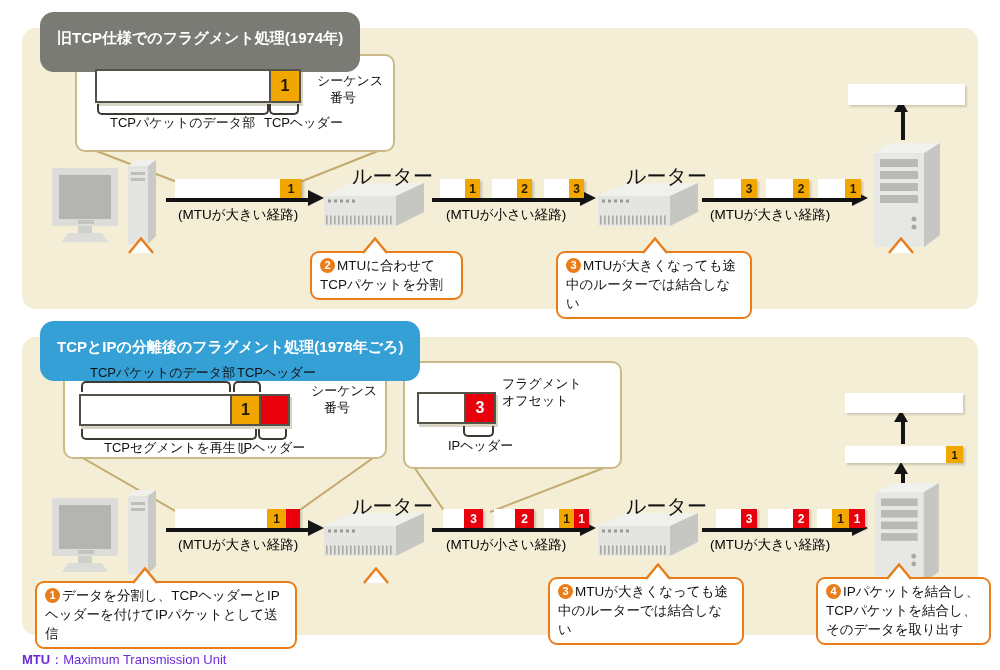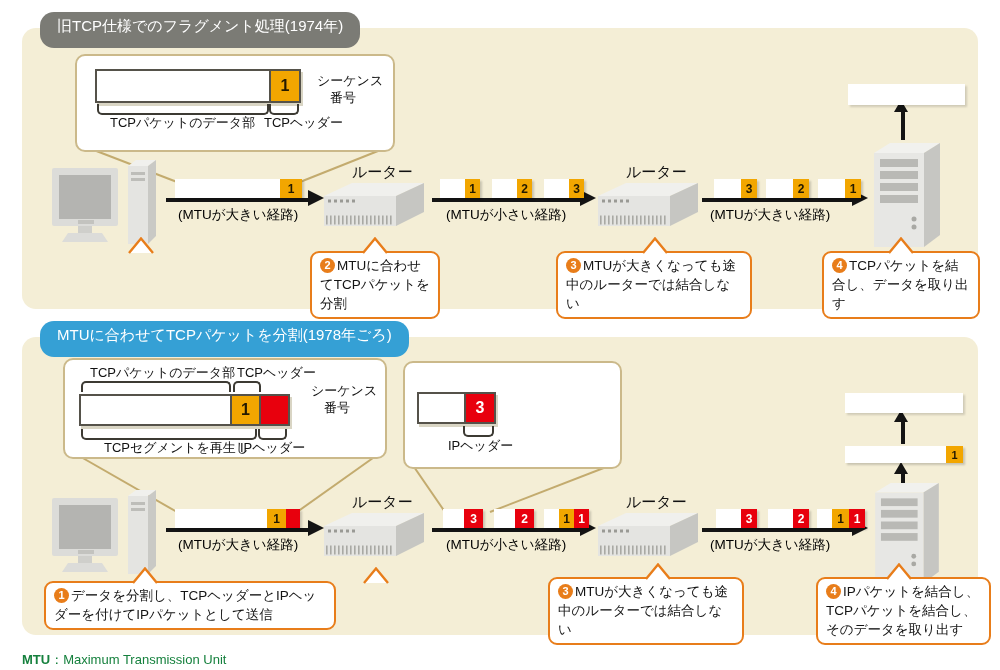--- a/index.html
+++ b/index.html
@@ -1,59 +1,59 @@
 <!DOCTYPE html>
 <html><head>
 <meta charset="utf-8">
 <style>
   html,body{margin:0;padding:0;background:#fff;}
   .stage{position:relative;width:1000px;height:670px;background:#fff;overflow:hidden;
          font-family:"Liberation Sans","DejaVu Sans",sans-serif;}
   .panel{position:absolute;left:22px;width:956px;background:#f4eed6;border-radius:14px;z-index:0;}
   #panel1{top:28px;height:281px;}
   #panel2{top:337px;height:298px;}
-  .pill{position:absolute;left:40px;height:36px;line-height:28px;padding:0 17px;border-radius:14px;
-        color:#fff;font-size:15px;font-weight:normal;white-space:nowrap;z-index:3;}
+  .pill{position:absolute;left:40px;height:36px;line-height:28px;padding:12px 17px;border-radius:14px;
+        color:#fff;font-size:15px;font-weight:bold;white-space:nowrap;z-index:3;}
   #pill1{top:12px;background:#7b7b75;}
   #pill2{top:321px;background:#35a0d5;}
   .inset{position:absolute;background:#fff;border:2px solid #cbb98a;border-radius:10px;z-index:2;}
   .ibar{position:absolute;display:flex;border:2px solid #55524a;box-shadow:2px 3px 0 rgba(130,115,60,.3);z-index:3;}
   .ibar>div{display:flex;align-items:center;justify-content:center;font-weight:bold;}
   .iw{background:#fff;}
   .io{background:#f2a600;border-left:2px solid #55524a;color:#231a00;font-size:16px;}
   .ir{background:#e8000d;border-left:2px solid #55524a;color:#fff;font-size:16px;}
   .br{position:absolute;height:9px;border:2px solid #3c3a33;z-index:3;}
   .br.dn{border-top:none;border-radius:0 0 5px 5px;}
   .br.up{border-bottom:none;border-radius:5px 5px 0 0;}
   .slab{position:absolute;font-size:13px;color:#111;white-space:nowrap;z-index:3;font-weight:500;}
   .seq2{position:absolute;font-size:13px;color:#111;line-height:1.3;z-index:3;font-weight:500;}
   .seq2 span{display:block;}
   .seq2 .ind{padding-left:13px;}
   .route{position:absolute;font-size:13.5px;color:#000;white-space:nowrap;z-index:3;font-weight:500;}
-  .rlab{position:absolute;font-size:15px;color:#111;white-space:nowrap;z-index:3;font-weight:500;}
+  .rlab{position:absolute;font-size:20px;color:#111;white-space:nowrap;z-index:3;font-weight:500;}
   .wline{position:absolute;height:4px;background:#141414;z-index:2;}
   .whead{position:absolute;width:0;height:0;border-left:16px solid #141414;
          border-top:8px solid transparent;border-bottom:8px solid transparent;z-index:2;}
   .uline{position:absolute;width:4px;background:#141414;z-index:2;}
   .uhead{position:absolute;width:0;height:0;border-bottom:12px solid #141414;
          border-left:7px solid transparent;border-right:7px solid transparent;z-index:2;}
   .pk{position:absolute;height:19px;display:flex;z-index:3;box-shadow:2px 2px 2px rgba(0,0,0,.18);
       font-weight:bold;font-size:12px;}
   .pk>div{display:flex;align-items:center;justify-content:center;}
   .pk .w{background:#fff;}
   .pk .o{background:#f2a600;color:#231a00;}
   .pk .r{background:#e8000d;color:#fff;}
   .bar{position:absolute;background:#fff;z-index:3;box-shadow:2px 2px 2px rgba(0,0,0,.15);}
   .co{position:absolute;background:#fff;border:2.5px solid #e87d1a;border-radius:9px;
       padding:3px 8px 4px;font-size:13.5px;line-height:1.42;color:#141414;z-index:4;box-sizing:border-box;}
   .co-num{display:inline-block;width:15px;height:15px;border-radius:50%;background:#e87d1a;color:#fff;
           font-size:11px;font-weight:bold;text-align:center;line-height:15px;margin-right:2px;vertical-align:1px;}
   .ptr{position:absolute;z-index:5;}
   .icon{position:absolute;z-index:2;}
-  .fnote{position:absolute;left:22px;top:651px;font-size:13px;color:#15803d;z-index:2;}
+  .fnote{position:absolute;left:22px;top:651px;font-size:13px;color:#6d28d9;z-index:2;}
   .fnote b{font-weight:bold;}
   .overlay{position:absolute;left:0;top:0;z-index:1;pointer-events:none;}
 </style>
 </head>
 <body>
 
 <div class="stage">
 
   <div class="panel" id="panel1"></div>
   <div class="panel" id="panel2"></div>
@@ -64,21 +64,21 @@
     <line x1="74" y1="453" x2="177" y2="512" stroke="#c3ab6e" stroke-width="2"></line>
     <line x1="380" y1="453" x2="297" y2="512" stroke="#c3ab6e" stroke-width="2"></line>
     <line x1="412" y1="464" x2="445" y2="512" stroke="#c3ab6e" stroke-width="2"></line>
     <line x1="614" y1="464" x2="490" y2="512" stroke="#c3ab6e" stroke-width="2"></line>
     <line x1="299" y1="84" x2="314" y2="84" stroke="#3c3a33" stroke-width="1.5"></line>
     <line x1="256" y1="396" x2="308" y2="388" stroke="#3c3a33" stroke-width="1.5"></line>
     <line x1="473" y1="391" x2="500" y2="382" stroke="#3c3a33" stroke-width="1.5"></line>
   </svg>
 
   <div class="pill" id="pill1">旧TCP仕様でのフラグメント処理(1974年)</div>
-  <div class="pill" id="pill2">MTUに合わせてTCPパケットを分割(1978年ごろ)</div>
+  <div class="pill" id="pill2">TCPとIPの分離後のフラグメント処理(1978年ごろ)</div>
 
   <div class="inset" style="left:75px;top:54px;width:316px;height:94px"></div>
   <div class="ibar" style="left:95px;top:69px;height:30px">
     <div class="iw" style="width:172px"></div>
     <div class="io" style="width:28px">1</div>
   </div>
   <div class="seq2" style="left:317px;top:73px">
     <span>シーケンス</span>
     <span class="ind">番号</span>
   </div>
@@ -172,35 +172,32 @@
   <div class="bar" style="left:848px;top:84px;width:117px;height:21px"></div>
   <div class="uhead" style="left:894px;top:100px"></div>
   <div class="uline" style="left:901px;top:112px;height:28px"></div>
 
   <svg class="ptr" style="left:128px;top:237px" width="26" height="17" viewBox="0 0 26 17">
     <path d="M1,16 L13,1.5 L25,16" fill="#fff" stroke="#e87d1a" stroke-width="2.4"></path>
     </svg>
   <svg class="ptr" style="left:362px;top:237px" width="26" height="17" viewBox="0 0 26 17">
     <path d="M1,16 L13,1.5 L25,16" fill="#fff" stroke="#e87d1a" stroke-width="2.4"></path>
     </svg>
-  <div class="co" style="left:310px;top:251px;width:130px">
+  <div class="co" style="left:310px;top:251px;width:153px">
     <span class="co-num">2</span><span>MTUに合わせてTCPパケットを分割</span>
   </div>
   <svg class="ptr" style="left:642px;top:237px" width="26" height="17" viewBox="0 0 26 17">
     <path d="M1,16 L13,1.5 L25,16" fill="#fff" stroke="#e87d1a" stroke-width="2.4"></path>
     </svg>
   <div class="co" style="left:556px;top:251px;width:196px">
     <span class="co-num">3</span><span>MTUが大きくなっても途中のルーターでは結合しない</span>
   </div>
   <svg class="ptr" style="left:888px;top:237px" width="26" height="17" viewBox="0 0 26 17">
     <path d="M1,16 L13,1.5 L25,16" fill="#fff" stroke="#e87d1a" stroke-width="2.4"></path>
     </svg>
-  <div class="co" style="left:822px;top:251px;width:158px">
-    <span class="co-num">4</span><span>TCPパケットを結合し、データを取り出す</span>
-  </div>
 
   <div class="inset" style="left:63px;top:358px;width:320px;height:97px"></div>
   <div class="slab" style="left:90px;top:364px">TCPパケットのデータ部</div>
   <div class="slab" style="left:237px;top:364px">TCPヘッダー</div>
   <div class="br up" style="left:81px;top:381px;width:146px"></div>
   <div class="br up" style="left:233px;top:381px;width:24px"></div>
   <div class="ibar" style="left:79px;top:394px;height:28px">
     <div class="iw" style="width:149px"></div>
     <div class="io" style="width:27px">1</div>
     <div class="ir" style="width:27px"></div>
@@ -211,20 +208,24 @@
   </div>
   <div class="br dn" style="left:81px;top:429px;width:172px"></div>
   <div class="br dn" style="left:258px;top:429px;width:25px"></div>
   <div class="slab" style="left:104px;top:439px">TCPセグメントを再生し</div>
   <div class="slab" style="left:240px;top:439px">IPヘッダー</div>
 
   <div class="inset" style="left:403px;top:361px;width:215px;height:104px"></div>
   <div class="ibar" style="left:417px;top:392px;height:28px">
     <div class="iw" style="width:45px"></div>
     <div class="ir" style="width:28px">3</div>
+  </div>
+  <div class="seq2" style="left:502px;top:376px">
+    <span>フラグメント</span>
+    <span>オフセット</span>
   </div>
   <div class="br dn" style="left:463px;top:426px;width:27px"></div>
   <div class="slab" style="left:448px;top:437px">IPヘッダー</div>
 
   <svg class="icon" style="left:50px;top:486px" width="118" height="102" viewBox="0 0 118 102">
     <polygon points="78,10 98,10 106,4 86,4" fill="#f0f0ed"></polygon>
     <polygon points="98,10 106,4 106,80 98,88" fill="#c9c9c5"></polygon>
     <rect x="78" y="10" width="20" height="78" fill="#e4e4e1"></rect>
     <rect x="81" y="16" width="14" height="3" fill="#bdbdb9"></rect>
     <rect x="81" y="22" width="14" height="3" fill="#bdbdb9"></rect>
@@ -313,21 +314,21 @@
   <div class="pk" style="left:845px;top:446px;height:17px;font-size:11px">
     <div class="w" style="width:101px"></div>
     <div class="o" style="width:17px">1</div>
   </div>
   <div class="uhead" style="left:894px;top:462px"></div>
   <div class="uline" style="left:901px;top:474px;height:9px"></div>
 
   <svg class="ptr" style="left:132px;top:567px" width="26" height="17" viewBox="0 0 26 17">
     <path d="M1,16 L13,1.5 L25,16" fill="#fff" stroke="#e87d1a" stroke-width="2.4"></path>
     </svg>
-  <div class="co" style="left:44px;top:581px;width:292px">
+  <div class="co" style="left:35px;top:581px;width:262px">
     <span class="co-num">1</span><span>データを分割し、TCPヘッダーとIPヘッダーを付けてIPパケットとして送信</span>
   </div>
   <svg class="ptr" style="left:363px;top:567px" width="26" height="17" viewBox="0 0 26 17">
     <path d="M1,16 L13,1.5 L25,16" fill="#fff" stroke="#e87d1a" stroke-width="2.4"></path>
     </svg>
   <svg class="ptr" style="left:645px;top:563px" width="26" height="17" viewBox="0 0 26 17">
     <path d="M1,16 L13,1.5 L25,16" fill="#fff" stroke="#e87d1a" stroke-width="2.4"></path>
     </svg>
   <div class="co" style="left:548px;top:577px;width:196px">
     <span class="co-num">3</span><span>MTUが大きくなっても途中のルーターでは結合しない</span>

